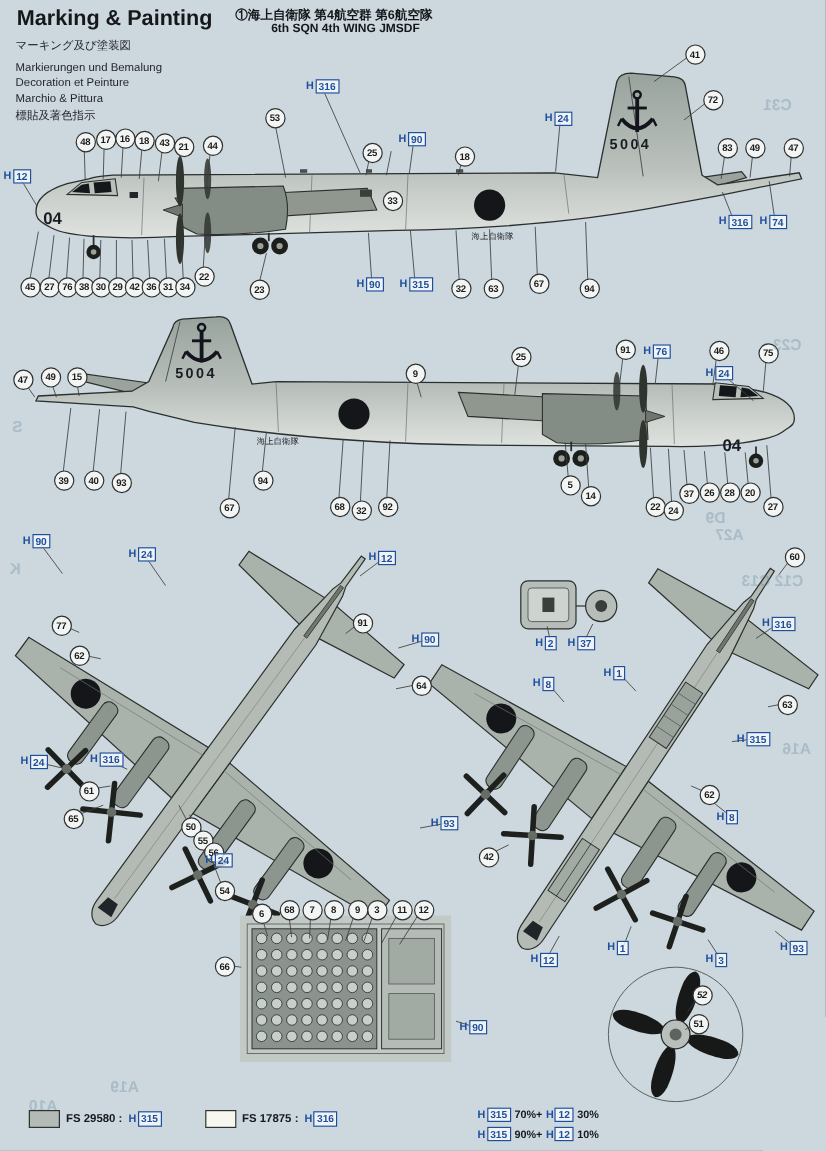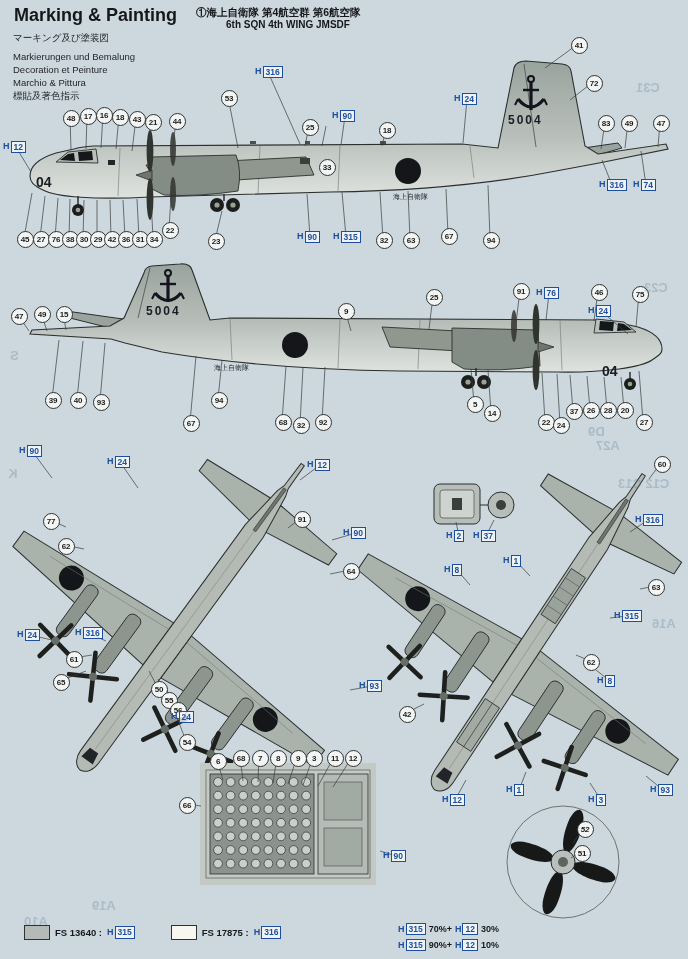--- a/index.html
+++ b/index.html
@@ -668,21 +668,21 @@
       <div class="ghost" style="left: 652px; top: 616px;">A16</div>
       <div class="ghost" style="left: 92px; top: 898px;">A19</div>
       <div class="ghost" style="left: 10px; top: 348px;">S</div>
       <div class="ghost" style="left: 8px; top: 466px;">K</div>
       <div class="ghost" style="left: 24px; top: 914px;">A10</div>
     </div>
 
   <div id="legend-items">
       <div class="lgrow">
         <div class="swatch" style="background: rgb(180, 186, 182);"></div>
-        <div class="lglabel">FS 13640 :</div>
+        <div class="lglabel">FS 29580 :</div>
         <span class="pc">
           <span class="ph">H</span>
           <span class="pn">315</span>
         </span>
       </div>
       <div class="lgrow">
         <div class="swatch" style="background: rgb(247, 247, 239);"></div>
         <div class="lglabel">FS 17875 :</div>
         <span class="pc">
           <span class="ph">H</span>

